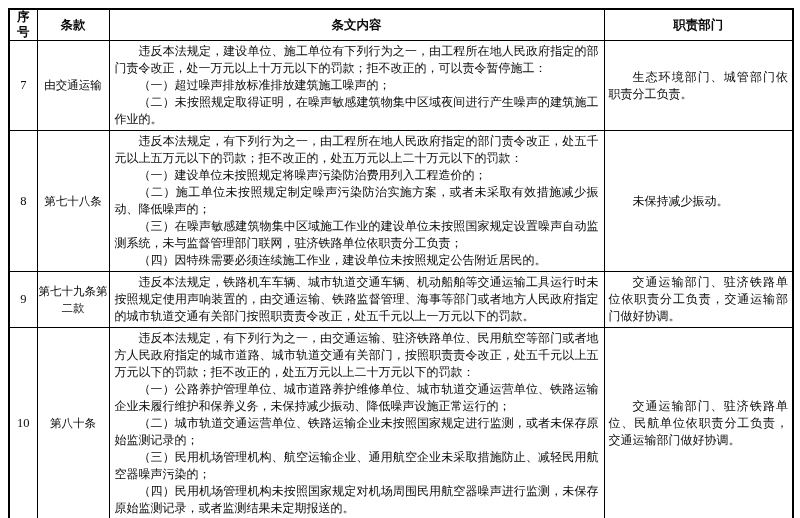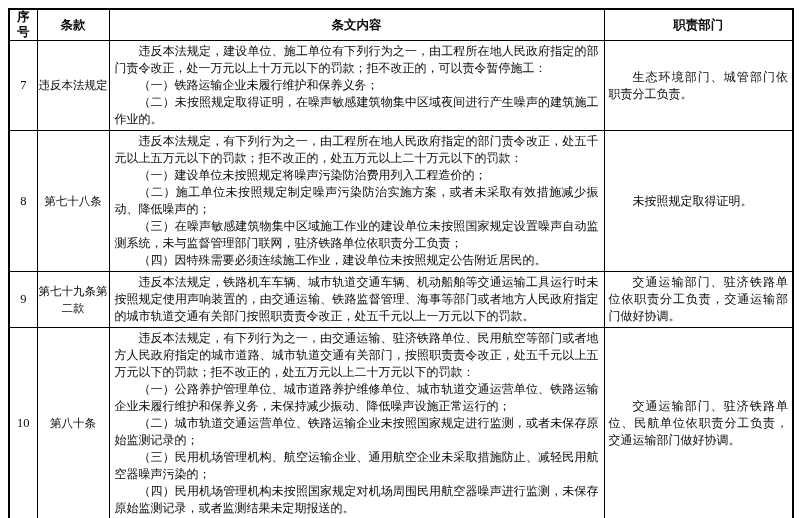--- a/index.html
+++ b/index.html
@@ -102,42 +102,42 @@
       <tr>
         <th class="h-num">序号</th>
         <th>条款</th>
         <th>条文内容</th>
         <th>职责部门</th>
       </tr>
     </thead>
     <tbody>
         <tr>
     <td class="c-num">7</td>
-    <td class="c-clause">违反本法规定</td>
+    <td class="c-clause">由交通运输</td>
     <td class="c-content">
             <p>违反本法规定，建设单位、施工单位有下列行为之一，由工程所在地人民政府指定的部门责令改正，处一万元以上十万元以下的罚款；拒不改正的，可以责令暂停施工：</p>
-            <p>（一）铁路运输企业未履行维护和保养义务；</p>
+            <p>（一）超过噪声排放标准排放建筑施工噪声的；</p>
             <p>（二）未按照规定取得证明，在噪声敏感建筑物集中区域夜间进行产生噪声的建筑施工作业的。</p>
           </td>
     <td class="c-dept">
             <p>生态环境部门、城管部门依职责分工负责。</p>
           </td>
   </tr>
         <tr>
     <td class="c-num">8</td>
     <td class="c-clause">第七十八条</td>
     <td class="c-content">
             <p>违反本法规定，有下列行为之一，由工程所在地人民政府指定的部门责令改正，处五千元以上五万元以下的罚款；拒不改正的，处五万元以上二十万元以下的罚款：</p>
             <p>（一）建设单位未按照规定将噪声污染防治费用列入工程造价的；</p>
             <p>（二）施工单位未按照规定制定噪声污染防治实施方案，或者未采取有效措施减少振动、降低噪声的；</p>
             <p>（三）在噪声敏感建筑物集中区域施工作业的建设单位未按照国家规定设置噪声自动监测系统，未与监督管理部门联网，驻济铁路单位依职责分工负责；</p>
             <p>（四）因特殊需要必须连续施工作业，建设单位未按照规定公告附近居民的。</p>
           </td>
     <td class="c-dept">
-            <p>未按照规定取得证明。</p>
+            <p>未保持减少振动。</p>
           </td>
   </tr>
         <tr>
     <td class="c-num">9</td>
     <td class="c-clause">第七十九条第二款</td>
     <td class="c-content">
             <p>违反本法规定，铁路机车车辆、城市轨道交通车辆、机动船舶等交通运输工具运行时未按照规定使用声响装置的，由交通运输、铁路监督管理、海事等部门或者地方人民政府指定的城市轨道交通有关部门按照职责责令改正，处五千元以上一万元以下的罚款。</p>
           </td>
     <td class="c-dept">
             <p>交通运输部门、驻济铁路单位依职责分工负责，交通运输部门做好协调。</p>

